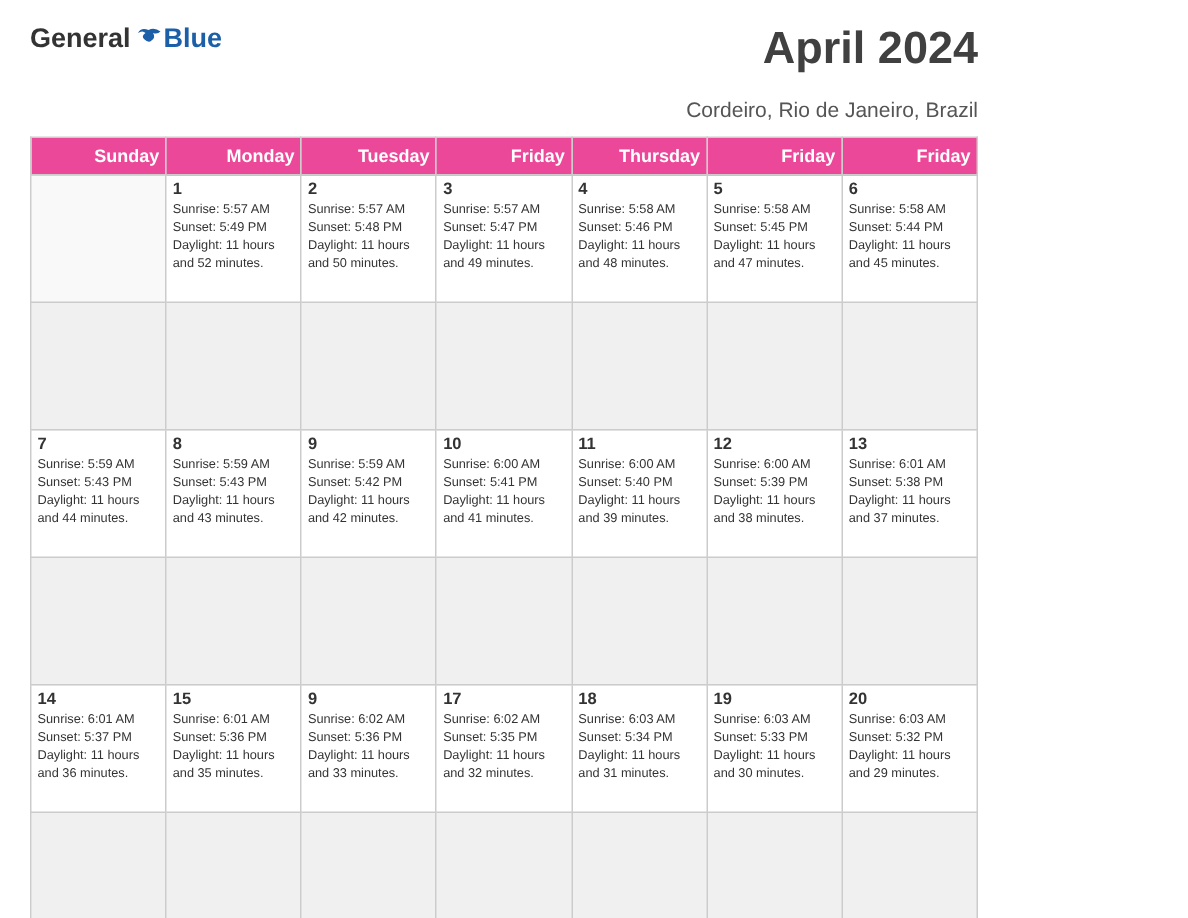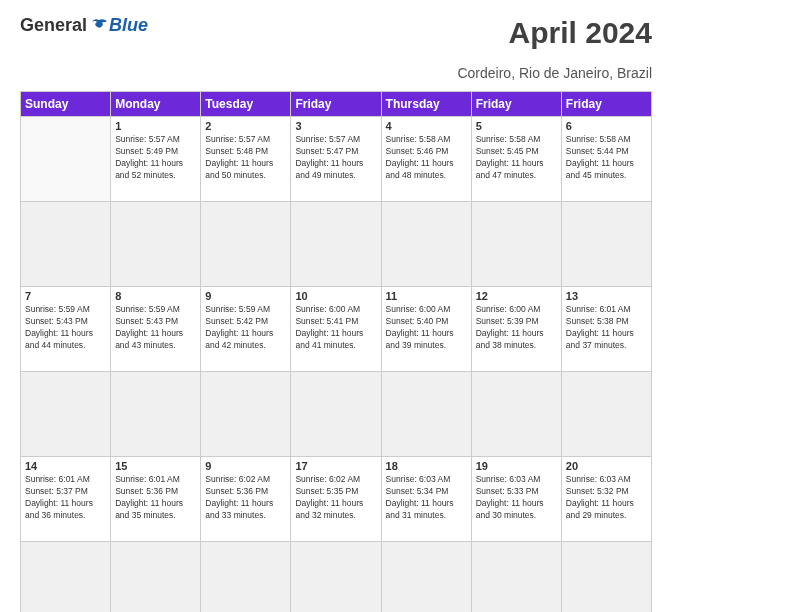--- a/index.html
+++ b/index.html
@@ -29,21 +29,21 @@
     }
     .logo-text {
       display: flex;
       align-items: center;
       font-size: 18px;
       font-weight: bold;
       color: #333;
       line-height: 1.1;
     }
     .logo-general { color: #333; }
-    .logo-blue { color: #1a5fa8; font-style: italic; }
+    .logo-blue { color: #1a5fa8; }
     .logo-bird {
       width: 20px;
       height: 16px;
       margin-left: 2px;
       display: inline-block;
     }
     .title-block {
       text-align: right;
     }
     .title-block h1 {
@@ -57,24 +57,24 @@
       font-weight: normal;
       color: #555;
       margin-top: 16px;
     }
     .calendar {
       width: 100%;
       border-collapse: collapse;
       font-size: 9.5px;
     }
     .calendar thead tr th {
-      background: #6d28d9;
+      background: #ec4899;
       color: #fff;
       padding: 5px 4px;
-      text-align: left;
+      text-align: right;
       font-size: 12px;
       font-weight: bold;
       border: 1px solid #ccc;
     }
     .calendar tbody tr td {
       vertical-align: top;
       border: 1px solid #ccc;
       padding: 3px 4px;
       width: calc(100% / 7);
       height: 85px;

